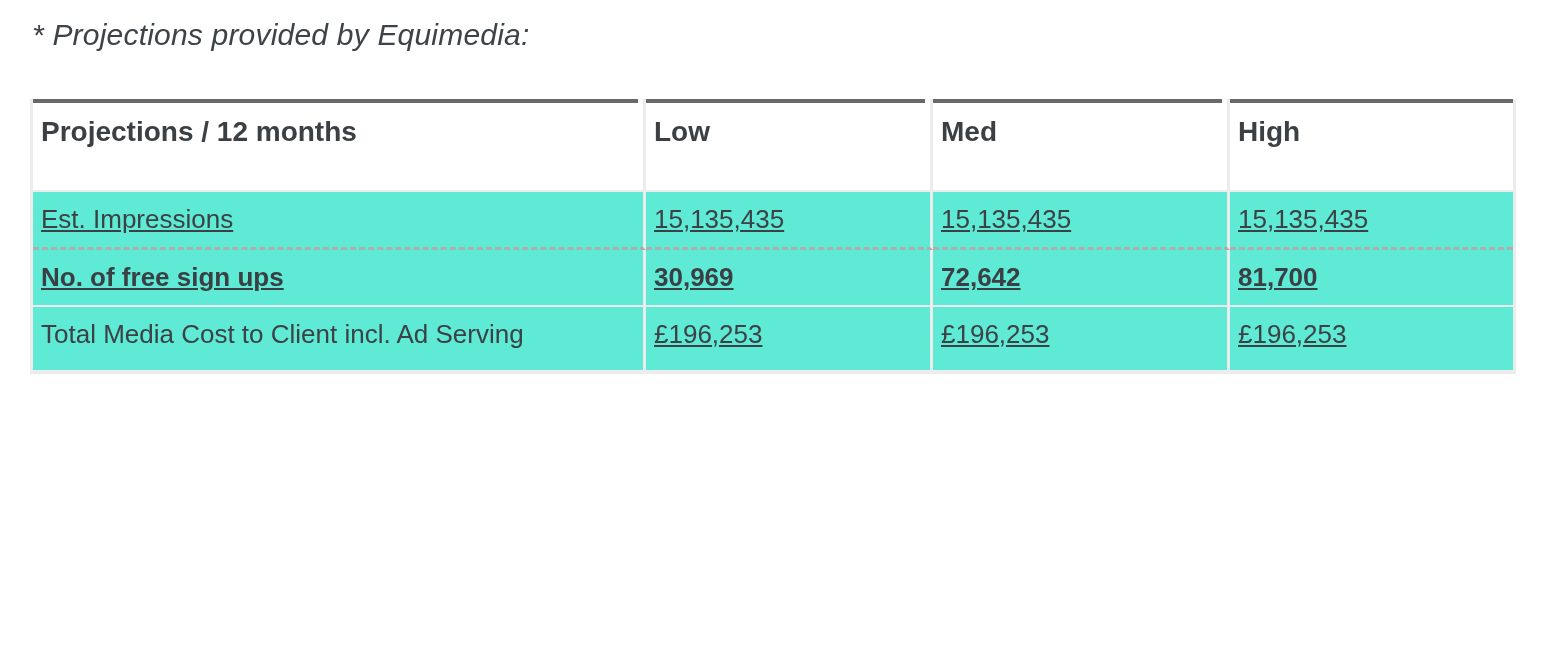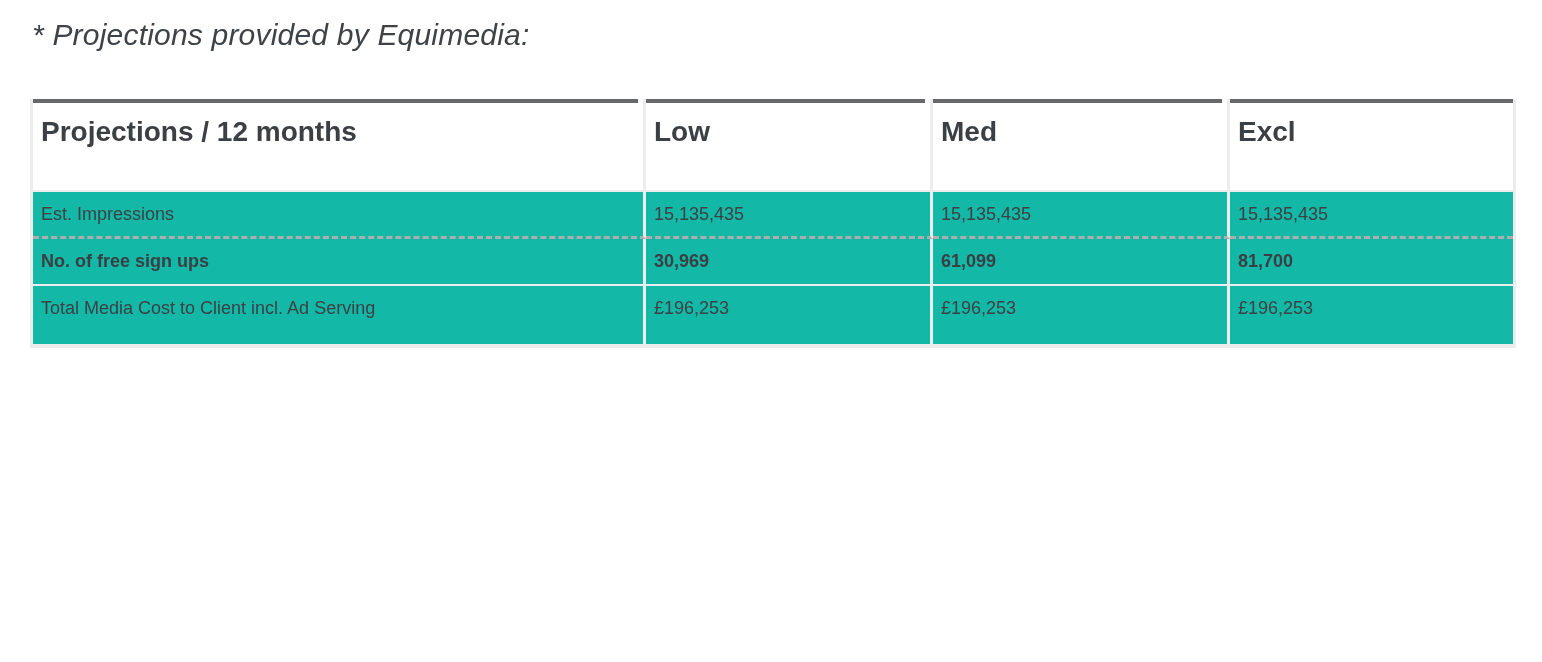--- a/index.html
+++ b/index.html
@@ -54,37 +54,38 @@
     height: 4px;
     background: #67686a;
   }
   .proj-table th:last-child::before { right: 0; }
   .proj-table th:not(:last-child),
   .proj-table td:not(:last-child) {
     border-right: 3px solid #ececec;
   }
   .proj-table td {
     vertical-align: top;
-    font-size: 18px;
+    font-size: 26px;
     line-height: 1.35;
     padding: 10px 10px 10px 8px;
     border-bottom: 2px solid #ececec;
-    background: #14b8a6;
+    background: #5eead4;
     color: #3c4145;
+    text-decoration: underline;
   }
   tr.dashed-bottom td {
     border-bottom: 3px dashed #aeaeae;
   }
   tr.bold-row td {
     font-weight: bold;
     color: #3a3f44;
   }
   .proj-table tbody tr:last-child td {
     border-bottom: none;
-    padding-bottom: 24px;
+    padding-bottom: 18px;
   }
   td.label-cell span { white-space: pre-wrap; }
   tr.row-total td.label-cell span {
     display: inline-block;
     max-width: 520px;
   }
 </style>
 </head>
 <body>
 
@@ -97,34 +98,34 @@
       <col style="width:613px">
       <col style="width:287px">
       <col style="width:297px">
       <col style="width:283px">
     </colgroup>
     <thead>
       <tr>
         <th>Projections / 12 months</th>
         <th>Low</th>
         <th>Med</th>
-        <th>Excl</th>
+        <th>High</th>
       </tr>
     </thead>
     <tbody>
       <tr class="dashed-bottom">
         <td class="label-cell"><span>Est. Impressions</span></td>
         <td class="value-cell">15,135,435</td>
         <td class="value-cell">15,135,435</td>
         <td class="value-cell">15,135,435</td>
       </tr>
       <tr class="bold-row">
         <td class="label-cell"><span>No. of free sign ups</span></td>
         <td class="value-cell">30,969</td>
-        <td class="value-cell">61,099</td>
+        <td class="value-cell">72,642</td>
         <td class="value-cell">81,700</td>
       </tr>
       <tr class="row-total">
         <td class="label-cell"><span>Total Media Cost to Client incl. Ad Serving</span></td>
         <td class="value-cell">£196,253</td>
         <td class="value-cell">£196,253</td>
         <td class="value-cell">£196,253</td>
       </tr>
     </tbody>
   </table>

